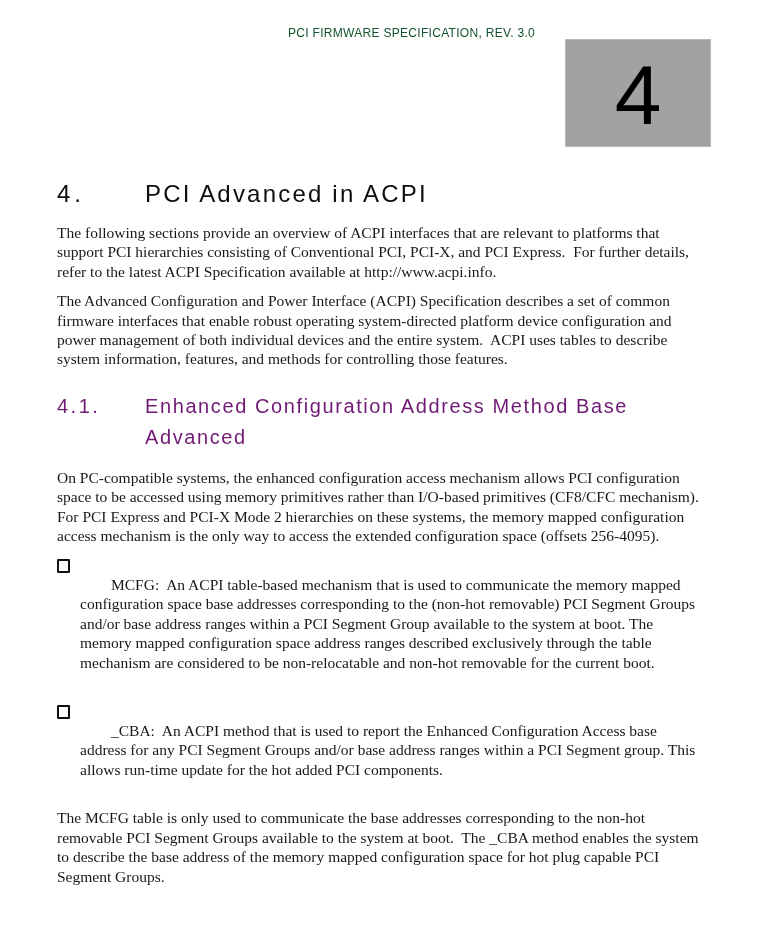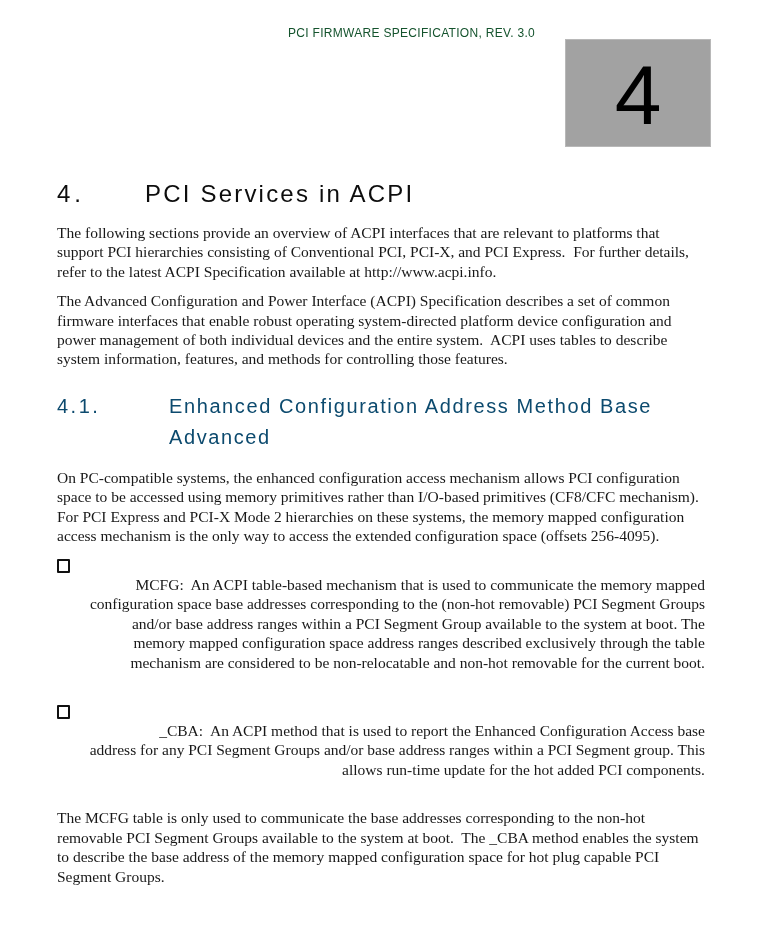--- a/index.html
+++ b/index.html
@@ -73,39 +73,37 @@
     white-space: pre-wrap;
   }
   .h2 {
     display: flex;
     margin: 22px 0 15px 0;
     font-family: "Liberation Sans", sans-serif;
     font-weight: 400;
     font-size: 20px;
     line-height: 31px;
     letter-spacing: 1.6px;
-    color: #0c4a6e;
-    gap: 24px;
+    color: #701a75;
   }
   .h2-num { width: 88px; flex: 0 0 88px; letter-spacing: 2.5px; }
   .bullet-list {
     list-style: none;
     margin: 0 0 10px 0;
     padding: 0;
   }
   .bullet-item {
     position: relative;
     padding-left: 23px;
     margin: 0 0 10px 0;
     font-family: "Liberation Serif", serif;
     font-size: 15.5px;
     line-height: 19.4px;
     color: #181818;
     white-space: pre-wrap;
-    text-align: right;
   }
   .bullet-square {
     position: absolute;
     left: 0;
     top: 4px;
     width: 9px;
     height: 10px;
     border: 2px solid #111111;
     border-radius: 1px;
     background: #ffffff;
@@ -120,21 +118,21 @@
   <div class="running-header">PCI FIRMWARE SPECIFICATION, REV. 3.0</div>
 
   <div class="chapter-tab">
     <span class="chapter-num">4</span>
   </div>
 
   <div class="content">
 
     <div class="h1">
       <span class="h1-num">4.</span>
-      <span class="h1-title">PCI Services in ACPI</span>
+      <span class="h1-title">PCI Advanced in ACPI</span>
     </div>
 
     <p class="para">The following sections provide an overview of ACPI interfaces that are relevant to platforms that support PCI hierarchies consisting of Conventional PCI, PCI-X, and PCI Express.  For further details, refer to the latest ACPI Specification available at http://www.acpi.info.</p>
 
     <p class="para">The Advanced Configuration and Power Interface (ACPI) Specification describes a set of common firmware interfaces that enable robust operating system-directed platform device configuration and power management of both individual devices and the entire system.  ACPI uses tables to describe system information, features, and methods for controlling those features.</p>
 
     <div class="h2">
       <span class="h2-num">4.1.</span>
       <span class="h2-title">
         <span>Enhanced Configuration Address Method Base</span><br>

